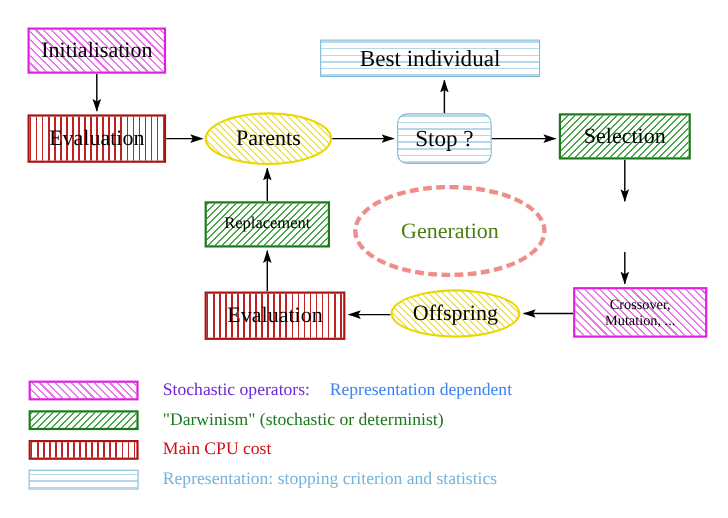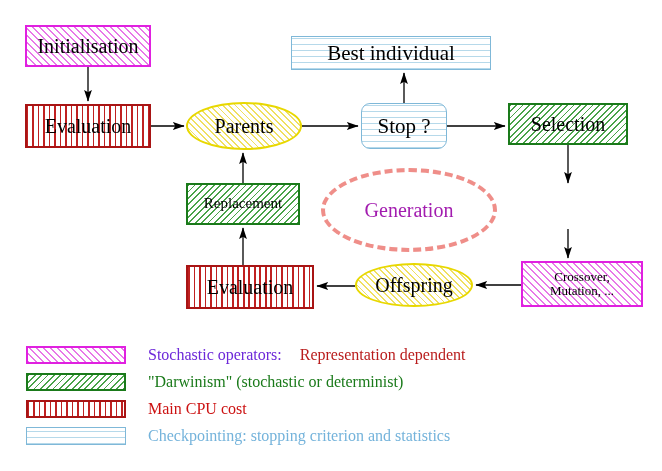--- a/index.html
+++ b/index.html
@@ -85,21 +85,21 @@
       rgba(255,255,255,0) 1.3px, rgba(255,255,255,0) 4.5px);
   }
 
   .rounded { border-radius: 9px; }
   .ellipse { border-radius: 50%; }
 
   .dashed-ellipse {
     border: 4px dashed #ef8e89;
     border-radius: 50%;
     background: transparent;
-    color: #a21caf;
+    color: #4d7c0f;
   }
 
   
   #legend {
     position: absolute;
     left: 0;
     top: 338px;
     width: 662px;
     z-index: 3;
   }
@@ -114,21 +114,21 @@
     height: 18px;
     box-sizing: border-box;
     flex: 0 0 auto;
   }
   .legend-text {
     margin-left: 22px;
     font-size: 16px;
     white-space: pre;
   }
   .lt-magenta { color: #6d28d9; }
-  .lt-gold    { color: #b91c1c; }
+  .lt-gold    { color: #3b82f6; }
   .lt-green   { color: #1a7a1a; }
   .lt-red     { color: #cc1111; }
   .lt-blue    { color: #74b3db; }
 </style>
 </head>
 <body>
 
 <div id="canvas">
 
   <svg id="edges" viewBox="0 0 662 471" width="662" height="471">
@@ -210,18 +210,18 @@
       <span class="legend-text lt-green">"Darwinism" (stochastic or determinist)</span>
     </div>
 
     <div class="legend-row" style="top:62px;text-align:right;">
       <span class="swatch hatch-red"></span>
       <span class="legend-text lt-red">Main CPU cost</span>
     </div>
 
     <div class="legend-row" style="top:89px;">
       <span class="swatch hatch-blue"></span>
-      <span class="legend-text lt-blue">Checkpointing: stopping criterion and statistics</span>
+      <span class="legend-text lt-blue">Representation: stopping criterion and statistics</span>
     </div>
 
   </div>
 
 </div>
 
 </body></html>

